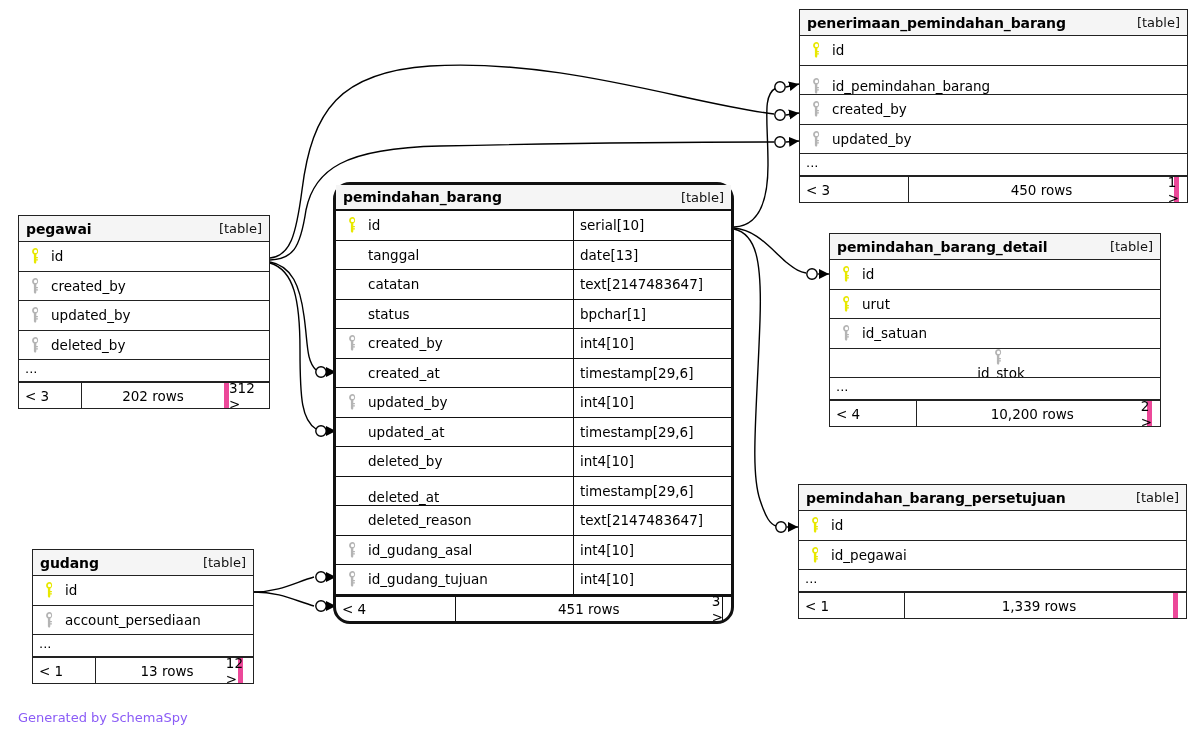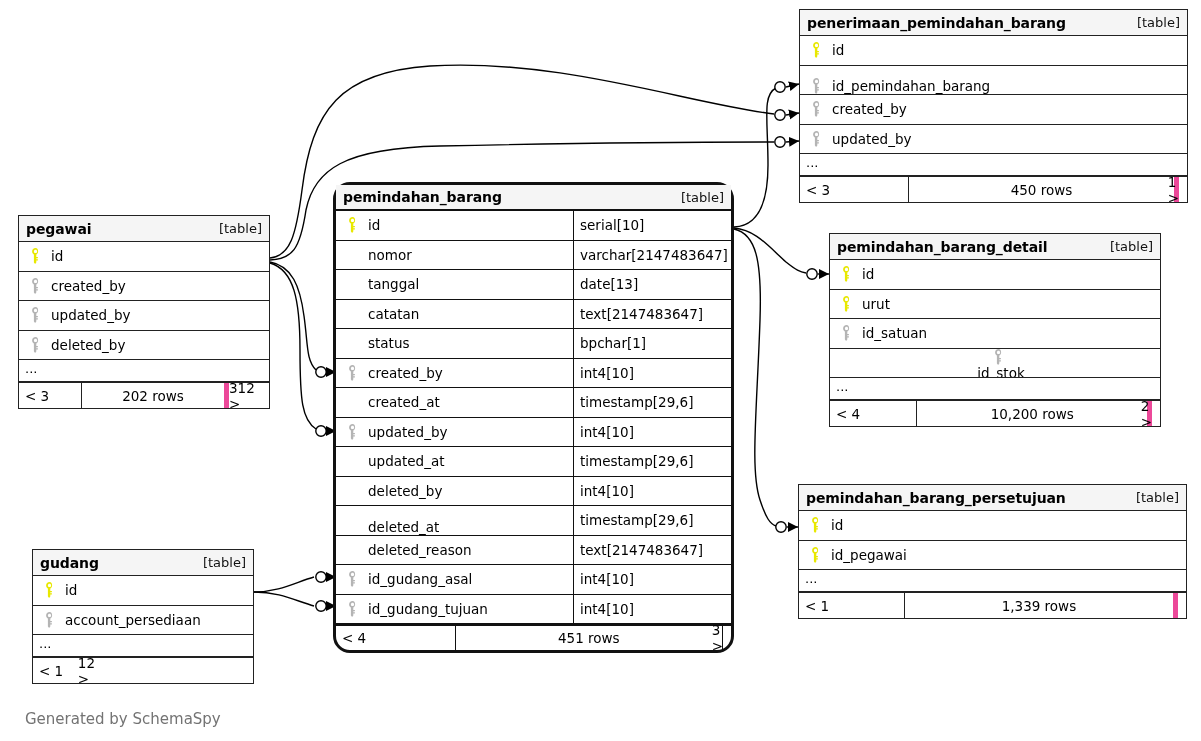--- a/index.html
+++ b/index.html
@@ -126,24 +126,24 @@
     box-sizing: border-box;
   }
   .foot .f-left   { justify-content: flex-start; padding-left: 6px; }
   .foot .f-mid    { justify-content: center; border-left: 1px solid #222222; border-right: 5px solid #ec4899; }
   .foot .f-right  { justify-content: flex-end; padding-right: 8px; }
   .focus .foot .f-mid { border-left: 1px solid #111111; border-right: 1px solid #111111; }
 
   
   #credit {
     position: absolute;
-    left: 25px;
+    left: 18px;
     top: 710px;
-    font-size: 15px;
-    color: #737373;
+    font-size: 13px;
+    color: #8b5cf6;
     white-space: nowrap;
   }
 </style>
 </head>
 <body>
 
 <div id="canvas">
 
   <svg id="edges" viewBox="0 0 1201 741" xmlns="http://www.w3.org/2000/svg">
     <defs>
@@ -259,27 +259,20 @@
                 <path d="M4.5,0 C2.6,0 1.1,1.5 1.1,3.4 C1.1,4.7 1.8,5.8 2.9,6.4 L2.9,14.6 L4.1,16 L5.3,14.6 L5.3,12.6 L6.9,12.6 L6.9,11.3 L5.3,11.3 L5.3,10.2 L6.9,10.2 L6.9,8.9 L5.3,8.9 L5.3,6.4 C6.4,5.8 7.1,4.7 7.1,3.4 C7.1,1.5 6.4,0 4.5,0 Z M4.5,1.7 C5.4,1.7 6.1,2.4 6.1,3.4 C6.1,4.3 5.4,5 4.5,5 C3.6,5 2.9,4.3 2.9,3.4 C2.9,2.4 3.6,1.7 4.5,1.7 Z" fill="#e8e800"></path>
               </svg>
             </span>
             <span class="nm">id</span>
           </div>
           <div class="ctype" style="flex: 1 1 auto;">serial[10]</div>
         </div>
         <div class="row">
           <div class="cname" style="width: 231px; flex: 0 0 231px;">
             <span class="keyslot"></span>
-            <span class="nm">nomor</span>
-          </div>
-          <div class="ctype" style="flex: 1 1 auto;">varchar[2147483647]</div>
-        </div>
-        <div class="row">
-          <div class="cname" style="width: 231px; flex: 0 0 231px;">
-            <span class="keyslot"></span>
             <span class="nm">tanggal</span>
           </div>
           <div class="ctype" style="flex: 1 1 auto;">date[13]</div>
         </div>
         <div class="row">
           <div class="cname" style="width: 231px; flex: 0 0 231px;">
             <span class="keyslot"></span>
             <span class="nm">catatan</span>
           </div>
           <div class="ctype" style="flex: 1 1 auto;">text[2147483647]</div>
@@ -541,19 +534,20 @@
               </svg>
             </span>
             <span class="nm">account_persediaan</span>
           </div>
         </div>
         <div class="row ell">
           <div class="cname">...</div>
         </div>
         <div class="foot">
           <div class="f-left" style="width: 62px;">&lt; 1</div>
+          <div class="f-mid" style="width: 148px;">13 rows</div>
           <div class="f-right" style="width: 8px;">12 &gt;</div>
         </div>
       </div>
     </div>
 
   <div id="credit">Generated by SchemaSpy</div>
 </div>
 
 </body></html>

